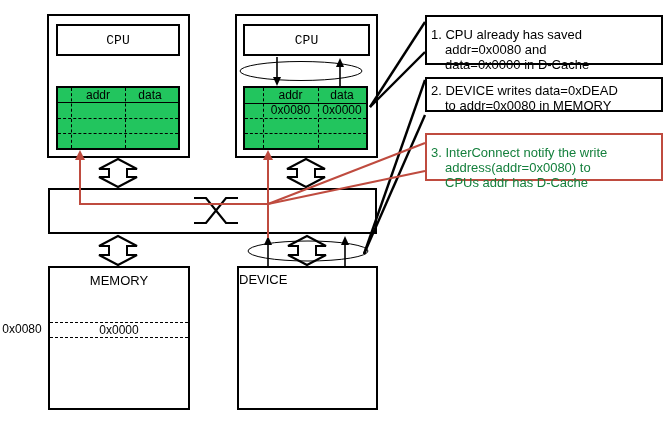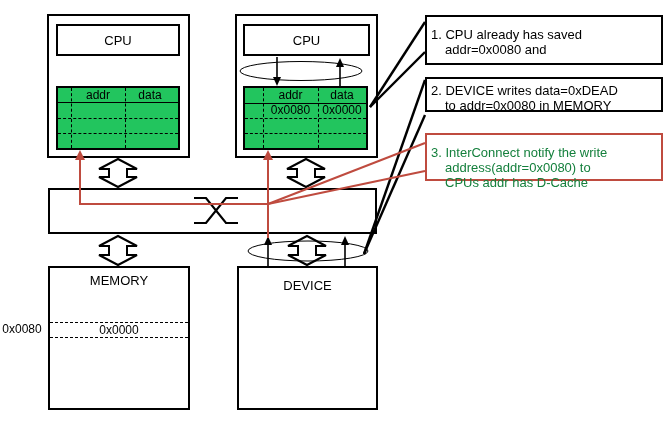--- a/index.html
+++ b/index.html
@@ -2,21 +2,21 @@
 <html><head>
 <meta charset="utf-8">
 <style>
   html,body{margin:0;padding:0;background:#fff;}
   .canvas{
     position:relative;width:667px;height:429px;background:#ffffff;
     font-family:"Liberation Sans","DejaVu Sans",sans-serif;color:#000;
     overflow:hidden;
   }
   .box{position:absolute;box-sizing:border-box;border:2px solid #000;background:#fff;}
-  .ctr{display:flex;align-items:center;justify-content:center;text-align:left;}
+  .ctr{display:flex;align-items:center;justify-content:center;text-align:left;font-family:Liberation Mono, monospace;}
   .lbl{font-size:13px;}
   
   .cache{position:absolute;box-sizing:border-box;border:2px solid #000;background:#22c55e;}
   .vsep{position:absolute;top:0;bottom:0;width:0;border-left:1px dashed #000;}
   .hsolid{position:absolute;left:0;right:0;height:0;border-top:1px solid #000;}
   .hdash{position:absolute;left:0;right:0;height:0;border-top:1px dashed #000;}
   .cellspan{position:absolute;font-size:12px;text-align:center;line-height:15px;}
   
   .memrow{position:absolute;box-sizing:border-box;border-top:1px dashed #000;border-bottom:1px dashed #000;
           font-size:12px;text-align:center;line-height:15px;background:#fff;}
@@ -67,26 +67,27 @@
 
   <div class="box" style="left:48px;top:188px;width:329px;height:46px"></div>
 
   <div class="box" style="left:48px;top:266px;width:142px;height:144px">
     <div class="lbl" style="text-align:center;padding-top:5px">MEMORY</div>
   </div>
   <div class="memrow" style="left:50px;top:322px;width:138px;height:16px">0x0000</div>
   <div class="memaddr" style="left:0px;top:321px;width:44px">0x0080</div>
 
   <div class="box" style="left:237px;top:266px;width:141px;height:144px">
-    <div class="lbl" style="text-align:center;padding-top:10px">DEVICE</div>
+    <div class="lbl" style="text-align:left;padding-top:4px">DEVICE</div>
   </div>
 
   <div class="note" style="top:15px;height:50px">
     <div>1. CPU already has saved</div>
     <div class="cont">addr=0x0080 and</div>
+    <div class="cont">data=0x0000 in D-Cache</div>
   </div>
   <div class="note" style="top:77px;height:35px;padding-top:4px">
     <div>2. DEVICE writes data=0xDEAD</div>
     <div class="cont">to addr=0x0080 in MEMORY</div>
   </div>
   <div class="note red" style="top:133px;height:48px">
     <div>3. InterConnect notify the write</div>
     <div class="cont">address(addr=0x0080) to</div>
     <div class="cont">CPUs addr has D-Cache</div>
   </div>

